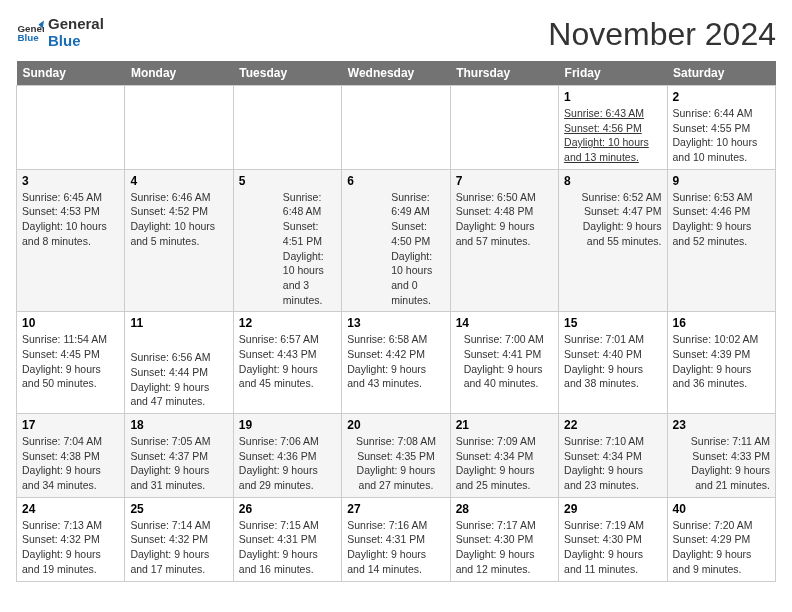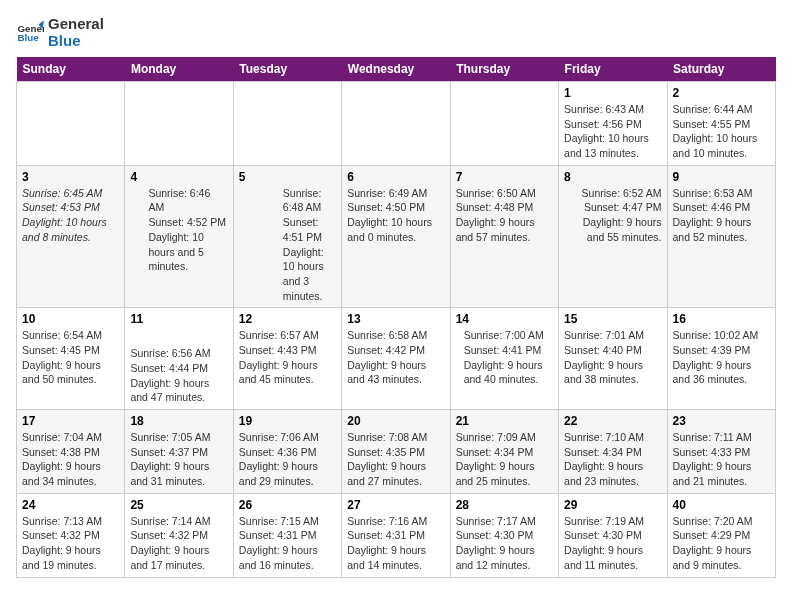--- a/index.html
+++ b/index.html
@@ -36,21 +36,21 @@
     .location {
       font-size: 14px;
       color: #555;
     }
     table {
       width: 100%;
       border-collapse: collapse;
       font-size: 11px;
     }
     thead th {
-      background-color: #701a75;
+      background-color: #737373;
       color: #fff;
       text-align: left;
       padding: 5px 6px;
       font-size: 12px;
       font-weight: bold;
     }
     tbody td {
       border: 1px solid #ccc;
       vertical-align: top;
       padding: 4px 5px;
@@ -85,20 +85,21 @@
       <text x="2" y="18" font-size="14" font-weight="bold" fill="#333">General</text>
       <text x="2" y="32" font-size="14" font-weight="bold" fill="#1a6db5">Blue</text>
       <polygon points="32,8 40,2 38,14" fill="#1a6db5"></polygon>
     </svg>
     <div>
       <div style="font-size:15px;font-weight:bold;color:#333;line-height:1.1;">General</div>
       <div style="font-size:15px;font-weight:bold;color:#1a6db5;line-height:1.1;">Blue</div>
     </div>
   </div>
   <div class="title-block">
+    <div class="month-title">November 2024</div>
   </div>
 </div>
 
 <table>
   <thead>
     <tr>
     <th>Sunday</th>
         <th>Monday</th>
         <th>Tuesday</th>
         <th>Wednesday</th>
@@ -109,53 +110,53 @@
   </thead>
   <tbody id="calendar-body">
   <tr>
         <td class="empty-cell"></td>
         <td class="empty-cell"></td>
         <td class="empty-cell"></td>
         <td class="empty-cell"></td>
         <td class="empty-cell"></td>
         <td>
           <span class="day-num">1</span>
-          <div class="day-info" style="white-space: pre-line;">Sunrise: 6:43 AM
+          <div class="day-info" style="white-space: pre-line; text-decoration: underline;">Sunrise: 6:43 AM
 Sunset: 4:56 PM
 Daylight: 10 hours and 13 minutes.</div>
         </td>
         <td>
           <span class="day-num">2</span>
           <div class="day-info" style="white-space: pre-line;">Sunrise: 6:44 AM
 Sunset: 4:55 PM
 Daylight: 10 hours and 10 minutes.</div>
         </td>
       </tr>
       <tr>
         <td>
           <span class="day-num">3</span>
-          <div class="day-info" style="white-space: pre-line; font-style: italic;">Sunrise: 6:45 AM
+          <div class="day-info" style="white-space: pre-line;">Sunrise: 6:45 AM
 Sunset: 4:53 PM
 Daylight: 10 hours and 8 minutes.</div>
         </td>
         <td>
           <span class="day-num">4</span>
-          <div class="day-info" style="white-space: pre-line; margin-left: 18px;">Sunrise: 6:46 AM
+          <div class="day-info" style="white-space: pre-line;">Sunrise: 6:46 AM
 Sunset: 4:52 PM
 Daylight: 10 hours and 5 minutes.</div>
         </td>
         <td>
           <span class="day-num">5</span>
           <div class="day-info" style="white-space: pre-line; margin-left: 44px;">Sunrise: 6:48 AM
 Sunset: 4:51 PM
 Daylight: 10 hours and 3 minutes.</div>
         </td>
         <td>
           <span class="day-num">6</span>
-          <div class="day-info" style="white-space: pre-line;">Sunrise: 6:49 AM
+          <div class="day-info" style="white-space: pre-line; margin-left: 44px;">Sunrise: 6:49 AM
 Sunset: 4:50 PM
 Daylight: 10 hours and 0 minutes.</div>
         </td>
         <td>
           <span class="day-num">7</span>
           <div class="day-info" style="white-space: pre-line;">Sunrise: 6:50 AM
 Sunset: 4:48 PM
 Daylight: 9 hours and 57 minutes.</div>
         </td>
         <td>
@@ -167,21 +168,21 @@
         <td>
           <span class="day-num">9</span>
           <div class="day-info" style="white-space: pre-line;">Sunrise: 6:53 AM
 Sunset: 4:46 PM
 Daylight: 9 hours and 52 minutes.</div>
         </td>
       </tr>
       <tr>
         <td>
           <span class="day-num">10</span>
-          <div class="day-info" style="white-space: pre-line;">Sunrise: 6:54 AM
+          <div class="day-info" style="white-space: pre-line;">Sunrise: 11:54 AM
 Sunset: 4:45 PM
 Daylight: 9 hours and 50 minutes.</div>
         </td>
         <td>
           <span class="day-num">11</span>
           <div class="day-info" style="white-space: pre-line; margin-top: 20px;">Sunrise: 6:56 AM
 Sunset: 4:44 PM
 Daylight: 9 hours and 47 minutes.</div>
         </td>
         <td>
@@ -229,39 +230,39 @@
 Daylight: 9 hours and 31 minutes.</div>
         </td>
         <td>
           <span class="day-num">19</span>
           <div class="day-info" style="white-space: pre-line;">Sunrise: 7:06 AM
 Sunset: 4:36 PM
 Daylight: 9 hours and 29 minutes.</div>
         </td>
         <td>
           <span class="day-num">20</span>
-          <div class="day-info" style="white-space: pre-line;">Sunrise: 7:08 AM
+          <div class="day-info" style="white-space: pre-line; text-align: center;">Sunrise: 7:08 AM
 Sunset: 4:35 PM
 Daylight: 9 hours and 27 minutes.</div>
         </td>
         <td>
           <span class="day-num">21</span>
           <div class="day-info" style="white-space: pre-line;">Sunrise: 7:09 AM
 Sunset: 4:34 PM
 Daylight: 9 hours and 25 minutes.</div>
         </td>
         <td>
           <span class="day-num">22</span>
           <div class="day-info" style="white-space: pre-line;">Sunrise: 7:10 AM
 Sunset: 4:34 PM
 Daylight: 9 hours and 23 minutes.</div>
         </td>
         <td>
           <span class="day-num">23</span>
-          <div class="day-info" style="white-space: pre-line;">Sunrise: 7:11 AM
+          <div class="day-info" style="white-space: pre-line; text-align: right;">Sunrise: 7:11 AM
 Sunset: 4:33 PM
 Daylight: 9 hours and 21 minutes.</div>
         </td>
       </tr>
       <tr>
         <td>
           <span class="day-num">24</span>
           <div class="day-info" style="white-space: pre-line;">Sunrise: 7:13 AM
 Sunset: 4:32 PM
 Daylight: 9 hours and 19 minutes.</div>

